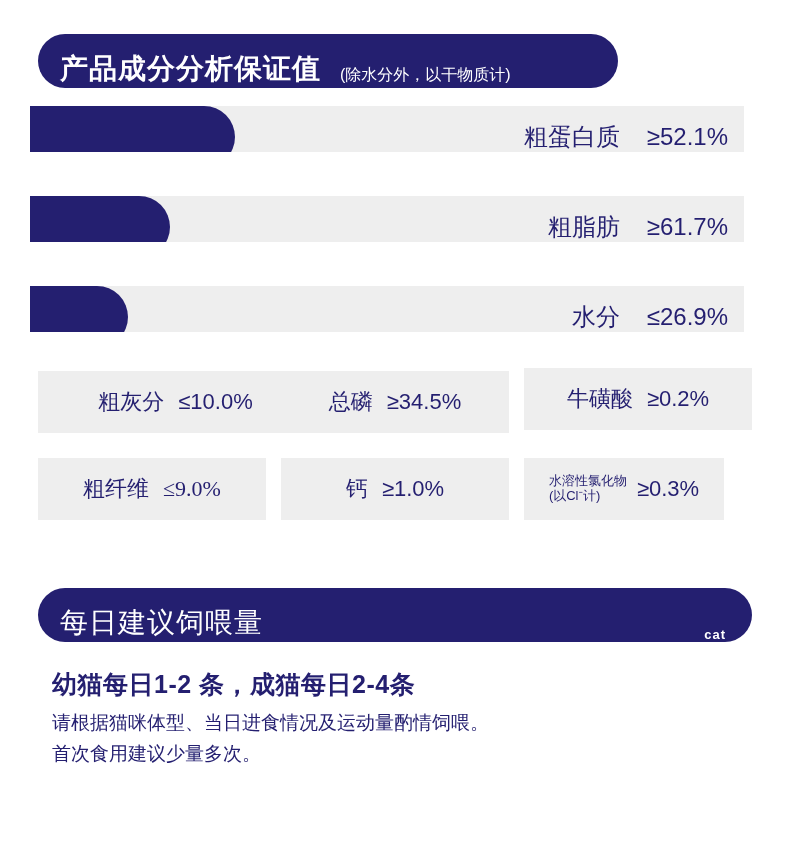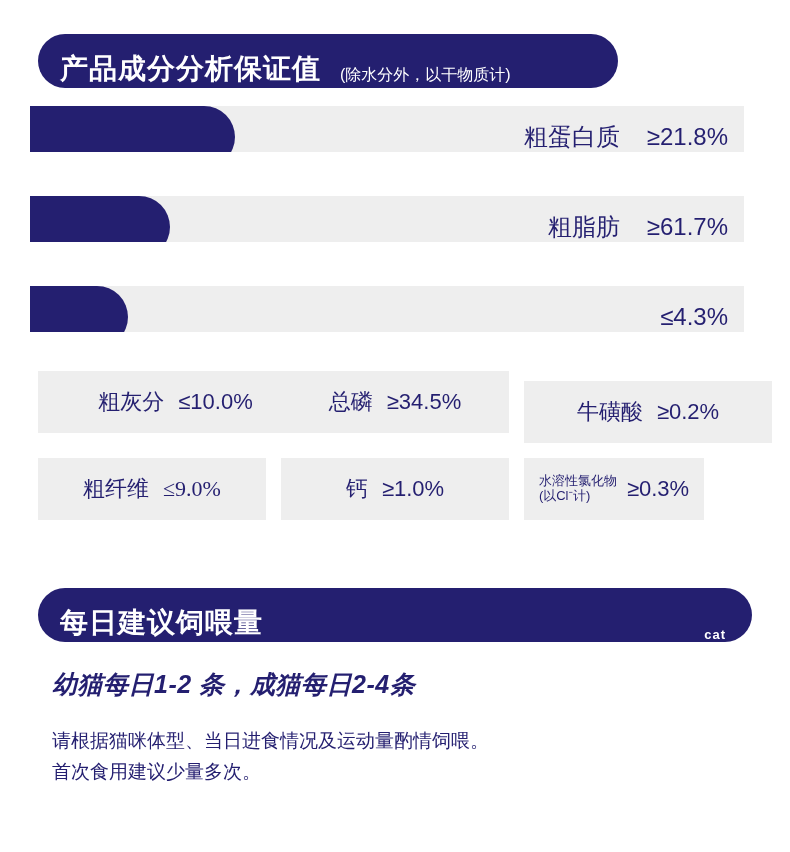--- a/index.html
+++ b/index.html
@@ -106,61 +106,60 @@
   .grid-cell .g-value { }
   .grid-cell .g-name-small {
     font-size: 13px;
     line-height: 1.15;
     text-align: left;
     margin-right: 10px;
   }
 
   #cell-ash     { left: 38px;  top: 371px; width: 275px; }
   #cell-phos    { left: 281px; top: 371px; width: 228px; }
-  #cell-taurine { left: 524px; top: 381px; width: 248px; }
+  #cell-taurine { left: 524px; top: 368px; width: 228px; }
   #cell-fiber   { left: 38px;  top: 458px; width: 228px; font-family: Liberation Serif, serif; }
   #cell-calcium { left: 281px; top: 458px; width: 228px; }
-  #cell-chlor   { left: 524px; top: 458px; width: 180px; }
+  #cell-chlor   { left: 524px; top: 458px; width: 200px; }
 
   
   #feeding-header {
     left: 38px;
     top: 588px;
     width: 714px;
     height: 54px;
     border-radius: 27px;
     padding-left: 22px;
     padding-right: 26px;
     justify-content: space-between;
   }
   #feeding-header .title-main {
     font-size: 28px;
-    font-weight: bold;
+    font-weight: normal;
     letter-spacing: 1px;
   }
   #feeding-header .corner-tag {
     font-size: 13px;
     font-weight: bold;
     letter-spacing: 1px;
   }
 
   
   .feeding-body {
     position: absolute;
     left: 52px;
     top: 668px;
     width: 700px;
   }
   .feeding-main {
     font-size: 25px;
     font-weight: bold;
     color: #241f70;
     letter-spacing: 0.5px;
-    margin-bottom: 24px;
-    font-style: italic;
+    margin-bottom: 6px;
   }
   .feeding-note {
     font-size: 19px;
     color: #241f70;
     line-height: 1.65;
   }
 </style>
 </head>
 <body>
 
@@ -168,36 +167,37 @@
 
   <div class="section-header" id="nutrition-header">
     <span class="title-main">产品成分分析保证值</span>
     <span class="title-sub">(除水分外，以干物质计)</span>
   </div>
 
   <div class="nutrient-row" id="row-protein">
     <div class="bar" style="width: 205px;"></div>
     <div class="label-wrap">
       <span class="nut-name">粗蛋白质</span>
-      <span class="nut-value">≥21.8%</span>
+      <span class="nut-value">≥52.1%</span>
     </div>
   </div>
 
   <div class="nutrient-row" id="row-fat">
     <div class="bar" style="width: 140px;"></div>
     <div class="label-wrap">
       <span class="nut-name">粗脂肪</span>
       <span class="nut-value">≥61.7%</span>
     </div>
   </div>
 
   <div class="nutrient-row" id="row-water">
     <div class="bar" style="width: 98px;"></div>
     <div class="label-wrap">
-      <span class="nut-value">≤4.3%</span>
+      <span class="nut-name">水分</span>
+      <span class="nut-value">≤26.9%</span>
     </div>
   </div>
 
   <div class="grid-cell" id="cell-ash">
     <span class="g-name">粗灰分</span>
     <span class="g-value">≤10.0%</span>
   </div>
   <div class="grid-cell" id="cell-phos">
     <span class="g-name">总磷</span>
     <span class="g-value">≥34.5%</span>

